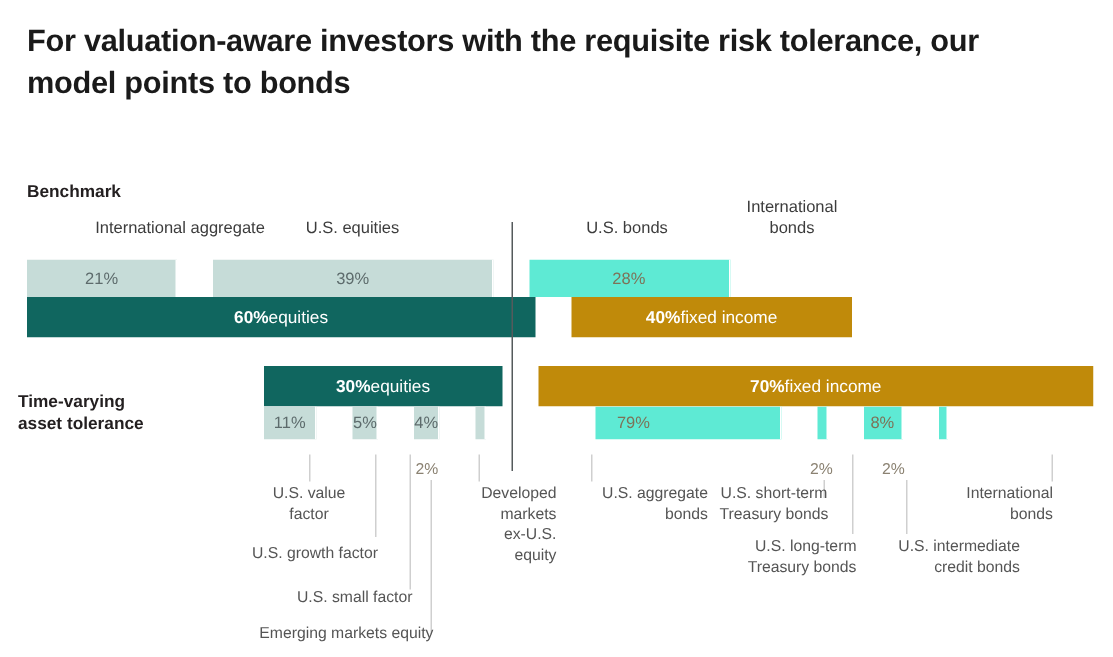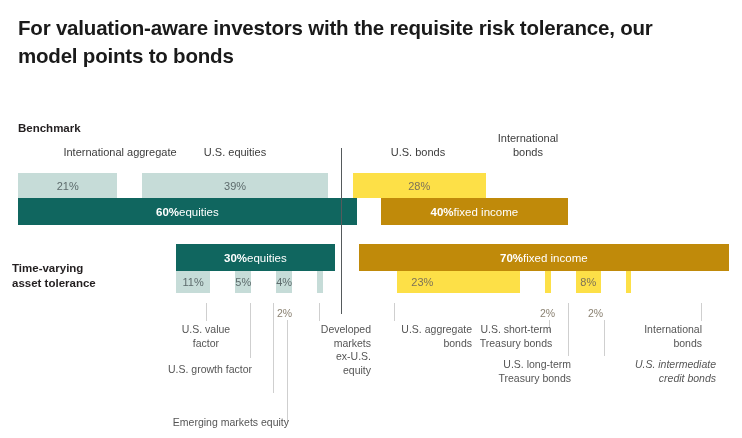--- a/index.html
+++ b/index.html
@@ -37,21 +37,21 @@
   }
 
   
   .bar{position:absolute;display:flex;overflow:hidden;gap:24px;}
   .seg{
     position:relative;display:flex;align-items:center;justify-content:center;
     box-sizing:border-box;height:100%;
     font-size:11px;white-space:nowrap;
   }
   .seg.light-eq{background:#c6dcd8;color:#5d6b6c;border-right:1.5px solid #ffffff;}
-  .seg.light-bd{background:#fde047;color:#7d7258;border-right:1.5px solid #ffffff;}
+  .seg.light-bd{background:#5eead4;color:#7d7258;border-right:1.5px solid #ffffff;}
   .seg.last{border-right:none;margin-top:29px;}
   .seg-dark-eq{background:#10665f;color:#ffffff;font-size:11.5px;}
   .seg-dark-bd{background:#c08a0a;color:#ffffff;font-size:11.5px;}
   .seg-dark-eq b,.seg-dark-bd b{font-weight:bold;}
   .seg-dark-eq span,.seg-dark-bd span{font-weight:normal;}
 
   
   .vline{
     position:absolute;left:341px;top:148px;width:1px;height:166px;
     background:#555a5c;
@@ -138,21 +138,21 @@
       </div>
     <div class="seg light-eq" style="width:22.1px">
         <span>4%</span>
       </div>
     <div class="seg light-eq" style="width:11.1px"></div>
     <div class="seg light-eq last" style="width:44.2px">
         <span>8%</span>
       </div>
 
     <div class="seg light-bd" style="width:204.6px;justify-content:flex-start;padding-left:14px;">
-        <span>23%</span>
+        <span>79%</span>
       </div>
     <div class="seg light-bd" style="width:11.1px"></div>
     <div class="seg light-bd" style="width:44.2px">
         <span>8%</span>
       </div>
     <div class="seg light-bd" style="width:11.1px"></div>
     <div class="seg light-bd last" style="width:116.1px;justify-content:flex-end;padding-right:14px;">
         <span>21%</span>
       </div>
   </div>
@@ -175,20 +175,21 @@
   <div class="leader" style="left:604px;top:320px;height:36px;"></div>
   <div class="leader" style="left:701px;top:303px;height:18px;"></div>
 
   <div class="callout c" style="left:166px;top:323px;width:80px;">
     <span>U.S. value</span><br>
     <span>factor</span>
   </div>
 
   <div class="callout r" style="left:150px;top:363px;width:102px;">U.S. growth factor</div>
 
+  <div class="callout r" style="left:168px;top:392px;width:107px;">U.S. small factor</div>
 
   <div class="callout r" style="left:140px;top:416px;width:149px;">Emerging markets equity</div>
 
   <div class="callout" style="left:303px;top:323px;width:68px;">
     <span>Developed</span><br>
     <span>markets</span><br>
     <span>ex-U.S.</span><br>
     <span>equity</span>
   </div>
 
@@ -200,21 +201,21 @@
   <div class="callout c" style="left:470px;top:323px;width:92px;">
     <span>U.S. short-term</span><br>
     <span>Treasury bonds</span>
   </div>
 
   <div class="callout r" style="left:481px;top:358px;width:90px;">
     <span>U.S. long-term</span><br>
     <span>Treasury bonds</span>
   </div>
 
-  <div class="callout" style="left:616px;top:358px;width:100px;font-style:italic;">
+  <div class="callout" style="left:580px;top:358px;width:100px;">
     <span>U.S. intermediate</span><br>
     <span>credit bonds</span>
   </div>
 
   <div class="callout r" style="left:622px;top:323px;width:80px;">
     <span>International</span><br>
     <span>bonds</span>
   </div>
 
 </div>

